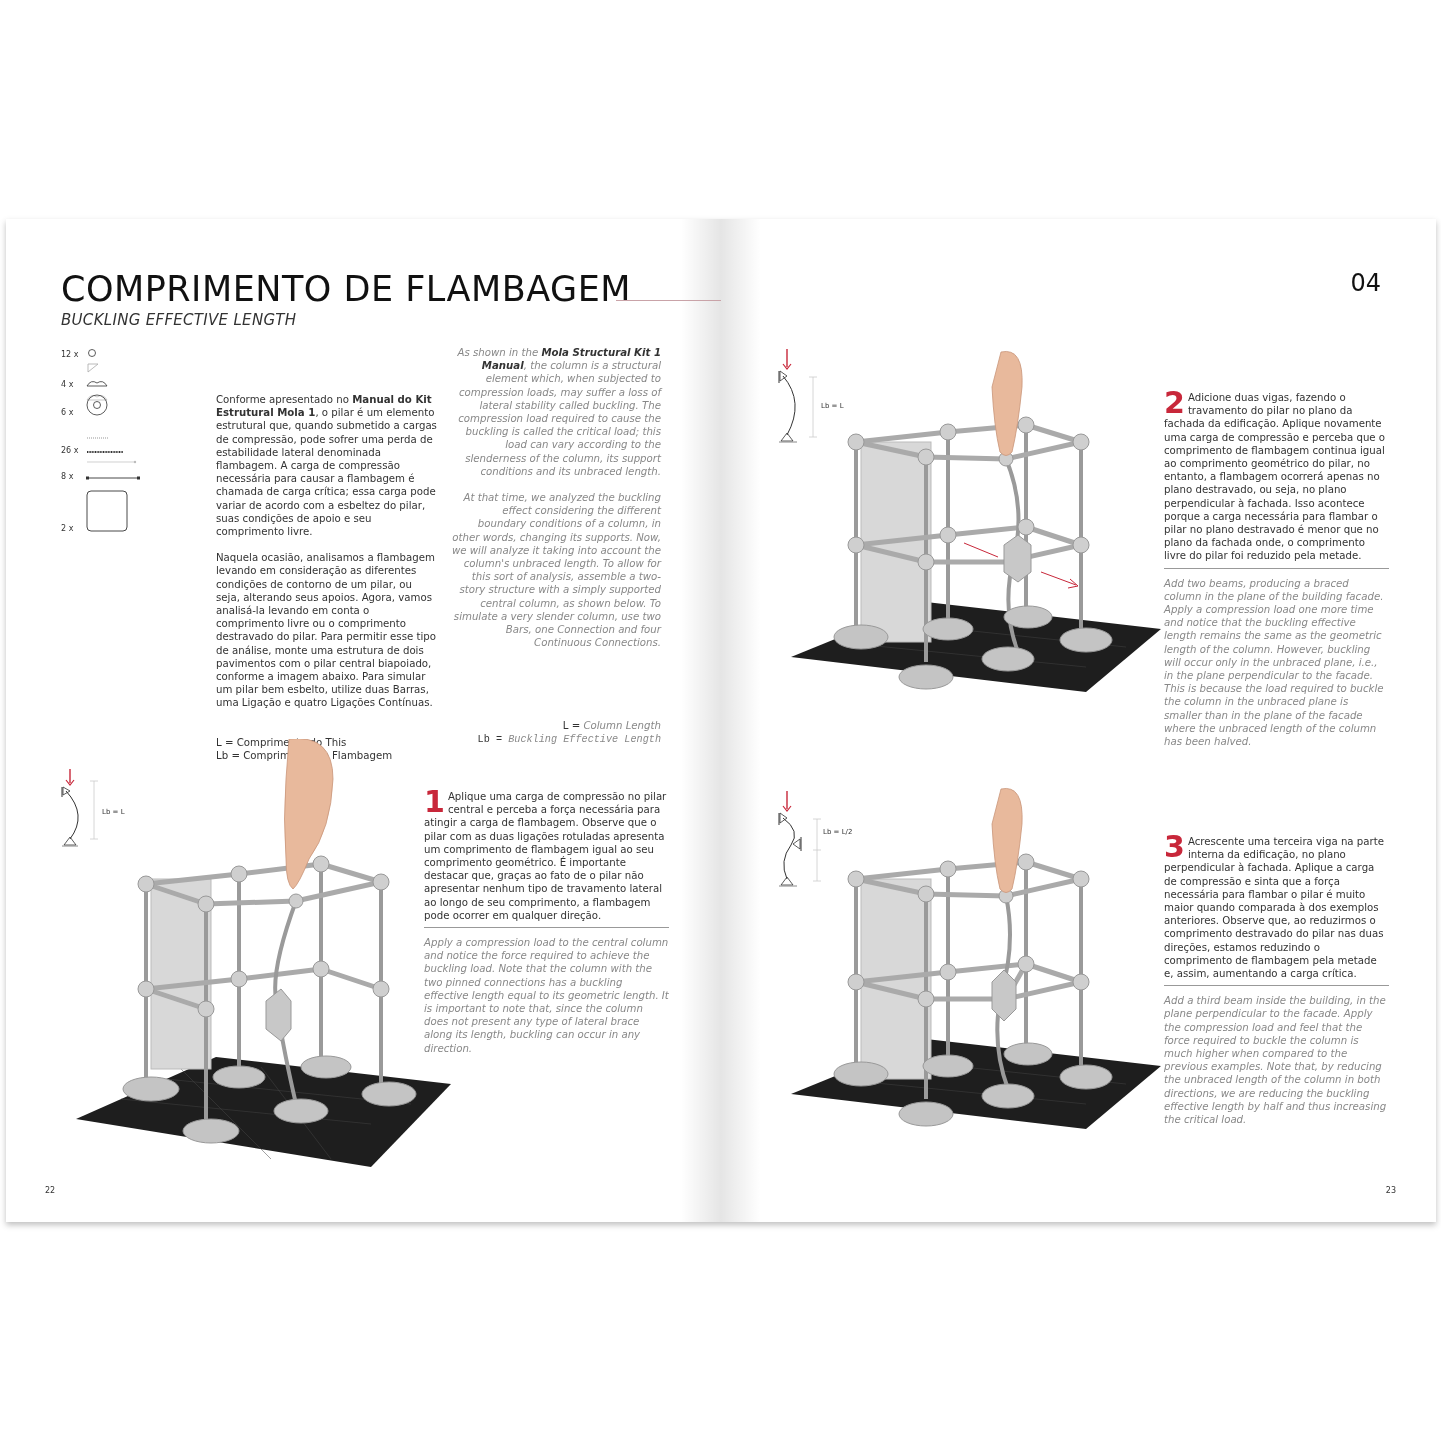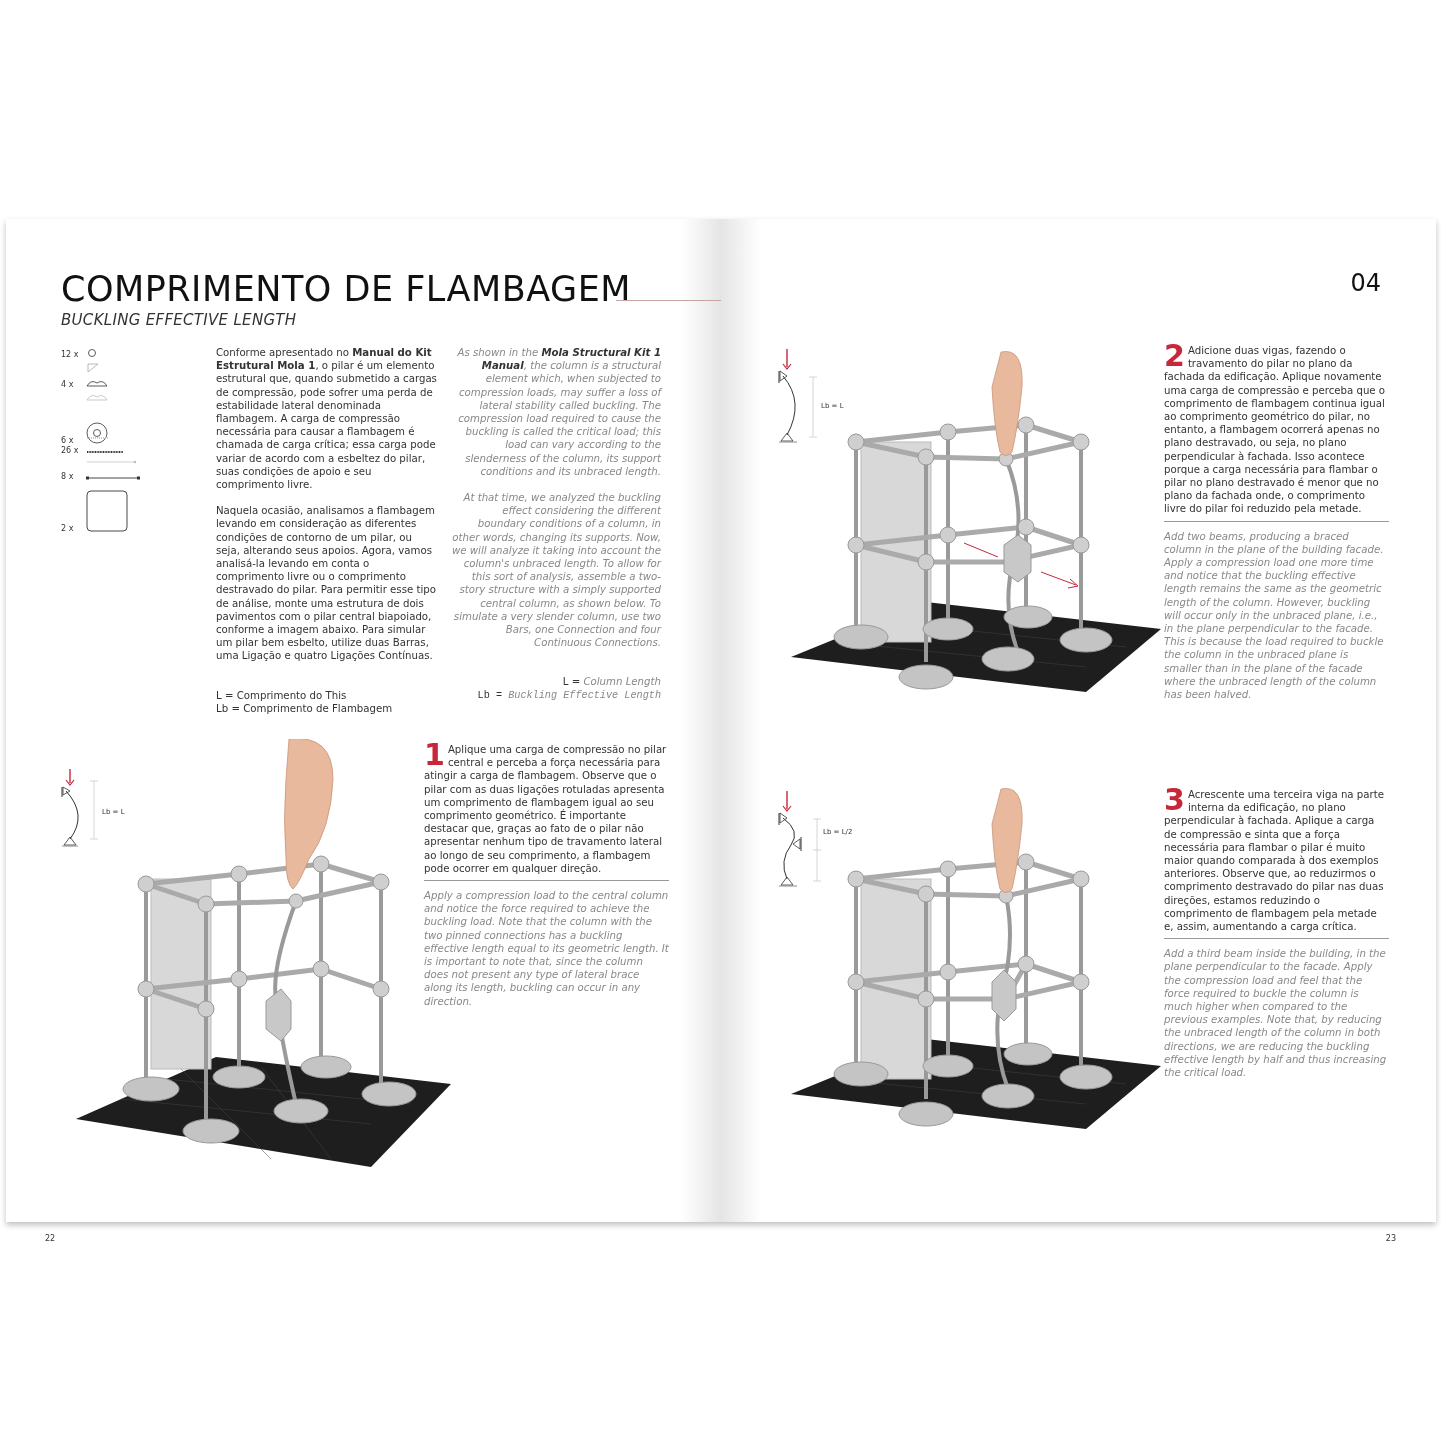--- a/index.html
+++ b/index.html
@@ -20,31 +20,31 @@
     font-size: 35px; letter-spacing: 0.5px; color: #111; font-weight: 500; white-space: nowrap; }
   .subtitle { position: absolute; left: 55px; top: 92px; font-size: 15px; font-style: italic;
     color: #333; letter-spacing: 0.3px; }
   .title-rule { position: absolute; left: 610px; top: 81px; width: 720px; height: 1px; background: #c9a3a8; }
   .chapter { position: absolute; right: 55px; top: 50px; font-size: 24px; color: #111; }
 
   .parts { position: absolute; left: 55px; top: 128px; width: 140px; }
   .part-row { position: absolute; left: 0; font-size: 8px; color: #333; display: flex; align-items: flex-end; }
   .part-row .qty { width: 24px; }
 
-  .body-pt { position: absolute; font-size: 10.2px; line-height: 13.2px; color: #333; }
+  .body-pt { position: absolute; font-size: 10.2px; line-height: 13.2px; color: #333; margin-top: 47px; }
   .body-en { position: absolute; font-size: 10.2px; line-height: 13.2px; color: #888; font-style: italic; }
   .body-pt b, .body-en b { font-weight: bold; color: #333; }
   .para-gap { height: 13px; }
 
   .step-num { float: left; font-size: 30px; line-height: 24px; color: #c8273a; font-weight: bold; margin-right: 3px; }
   .step-rule { height: 1px; background: #999; margin: 5px 0 8px 0; }
 
   .diagram { position: absolute; }
   .photo { position: absolute; }
-  .pageno { position: absolute; top: 967px; font-size: 8px; color: #333; margin-top: 48px; }
+  .pageno { position: absolute; top: 967px; font-size: 8px; color: #333; }
 </style>
 </head>
 <body>
 
 <div class="spread">
 
   <div class="page page-left">
     <div class="gutter-shade-l"></div>
 
     <div class="title">COMPRIMENTO DE FLAMBAGEM</div>
@@ -69,21 +69,21 @@
         <svg width="24" height="12">
             <path d="M2 9 Q6 2 12 6 Q18 2 22 9 Z" fill="none" stroke="#333" stroke-width="0.8"></path>
           </svg>
       </div>
       <div class="part-row" style="top:44px">
         <span class="qty"></span>
         <svg width="24" height="12">
             <path d="M2 9 Q6 2 12 6 Q18 2 22 9 Z" fill="none" stroke="#bbb" stroke-width="0.8"></path>
           </svg>
       </div>
-      <div class="part-row" style="top:74px">
+      <div class="part-row" style="top:46px">
         <span class="qty">6 x</span>
         <svg width="24" height="24">
             <circle cx="12" cy="12" r="10" fill="none" stroke="#333" stroke-width="0.8"></circle>
             <circle cx="12" cy="12" r="3.5" fill="none" stroke="#333" stroke-width="0.8"></circle>
           </svg>
       </div>
       <div class="part-row" style="top:88px">
         <span class="qty"></span>
         <svg width="30" height="6">
             <line x1="2" y1="3" x2="24" y2="3" stroke="#bbb" stroke-width="1.5" stroke-dasharray="1 1"></line>
@@ -127,21 +127,21 @@
       <div>L = Comprimento do This</div>
       <div>Lb = Comprimento de Flambagem</div>
     </div>
 
     <div class="body-en" style="left:445px; top:127px; width:210px;text-align:right;">
       <div><span>As shown in the </span><b>Mola Structural Kit 1 Manual</b><span>, the column is a structural element which, when subjected to compression loads, may suffer a loss of lateral stability called buckling. The compression load required to cause the buckling is called the critical load; this load can vary according to the slenderness of the column, its support conditions and its unbraced length.</span></div>
       <div class="para-gap"></div>
       <div>At that time, we analyzed the buckling effect considering the different boundary conditions of a column, in other words, changing its supports. Now, we will analyze it taking into account the column's unbraced length. To allow for this sort of analysis, assemble a two-story structure with a simply supported central column, as shown below. To simulate a very slender column, use two Bars, one Connection and four Continuous Connections.</div>
       <div class="para-gap"></div>
         <div class="para-gap"></div>
-      <div style="color:#333; font-style:normal;"><span>L = </span><i style="color:#888">Column Length</i></div>
+      <div style="color:#333; font-style:normal;margin-top:44px;"><span>L = </span><i style="color:#888">Column Length</i></div>
       <div style="color:#333; font-style:normal;font-family:Liberation Mono, monospace;"><span>Lb = </span><i style="color:#888">Buckling Effective Length</i></div>
     </div>
 
     <svg class="diagram" style="left:52px; top:548px;" width="90" height="80">
       <line x1="12" y1="2" x2="12" y2="16" stroke="#c8273a" stroke-width="1.4"></line>
       <path d="M8 13 L12 18 L16 13" fill="none" stroke="#c8273a" stroke-width="1.2"></path>
       <line x1="4" y1="20" x2="4" y2="30" stroke="#333" stroke-width="1"></line>
       <path d="M5 20 L12 24 L5 28 Z" fill="none" stroke="#333" stroke-width="0.8"></path>
       <path d="M8 24 Q30 48 12 72" fill="none" stroke="#333" stroke-width="1"></path>
       <path d="M6 78 L12 70 L18 78 Z" fill="none" stroke="#333" stroke-width="0.8"></path>

